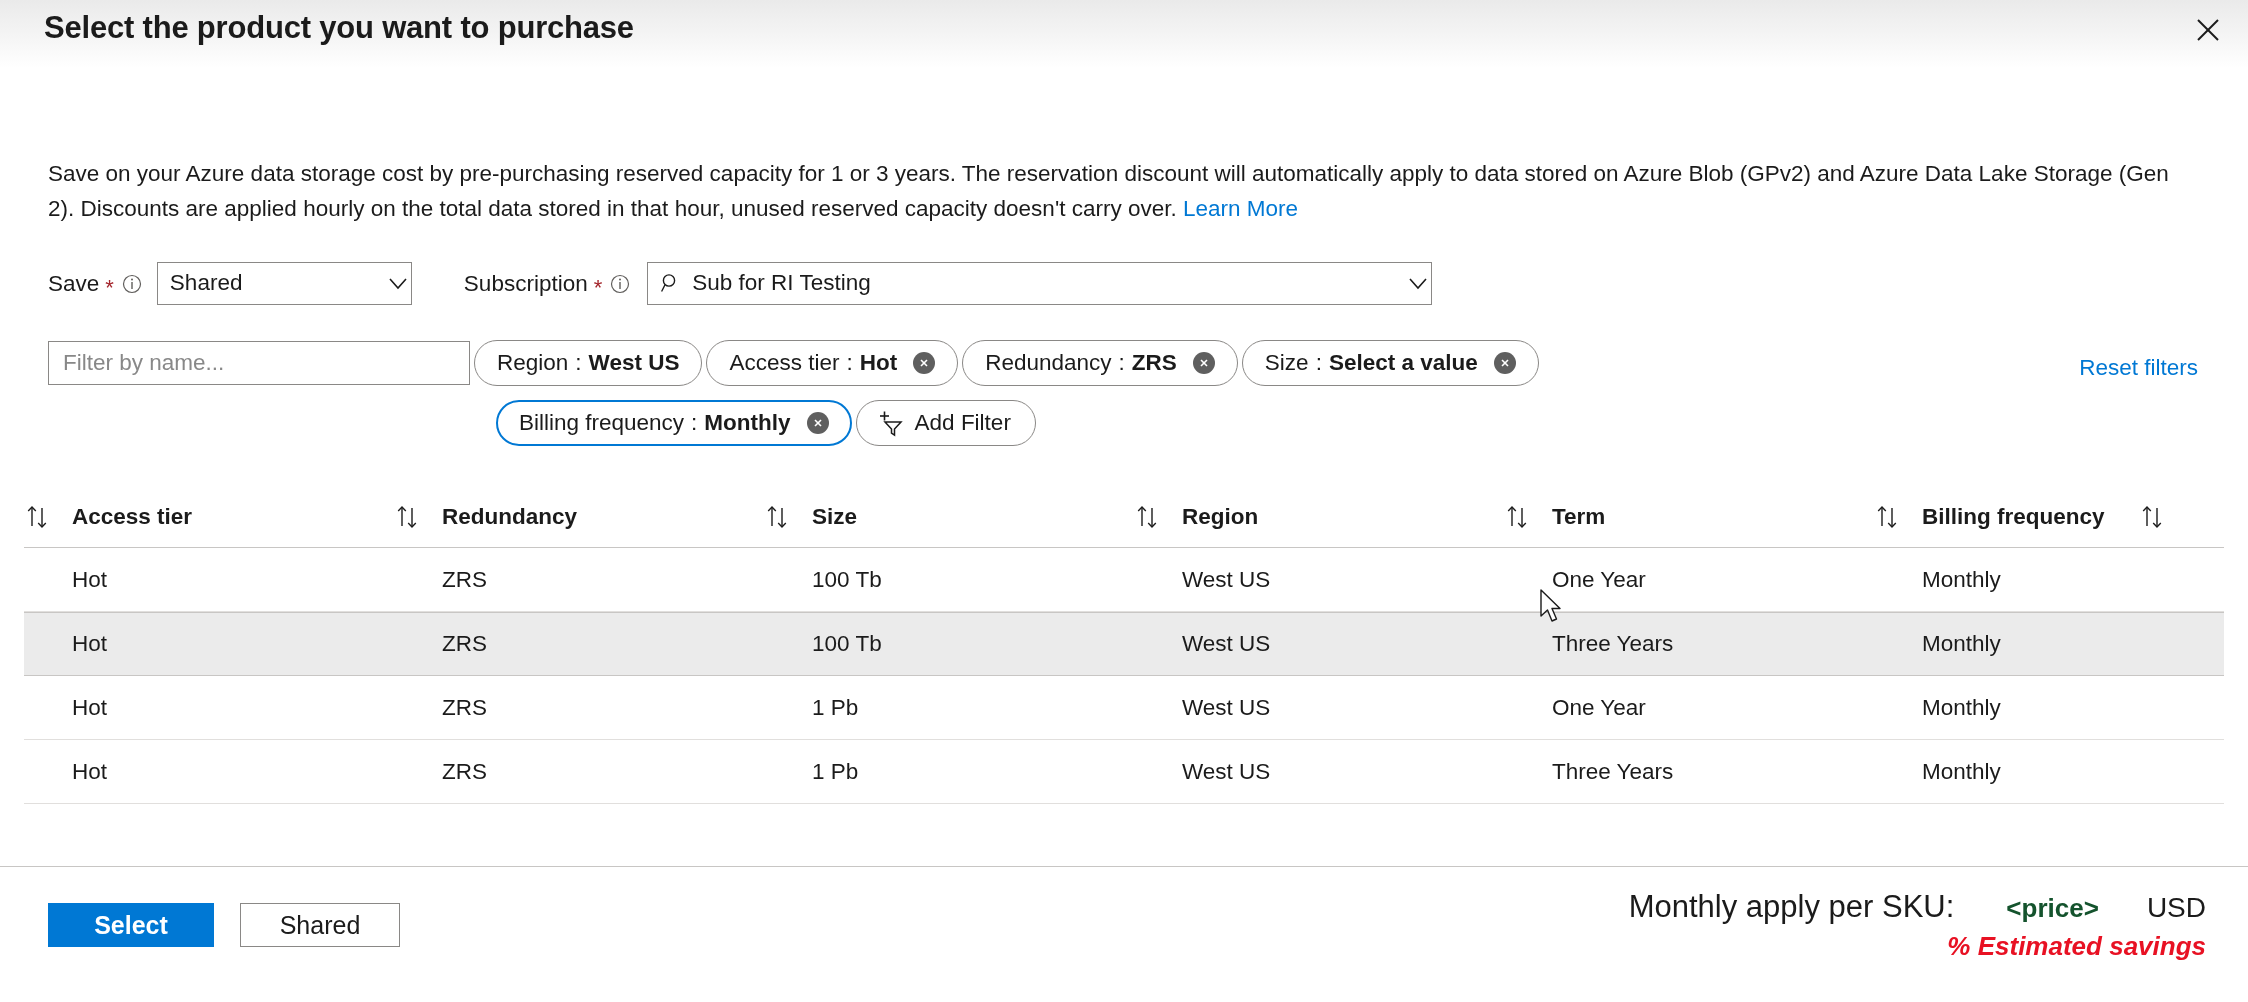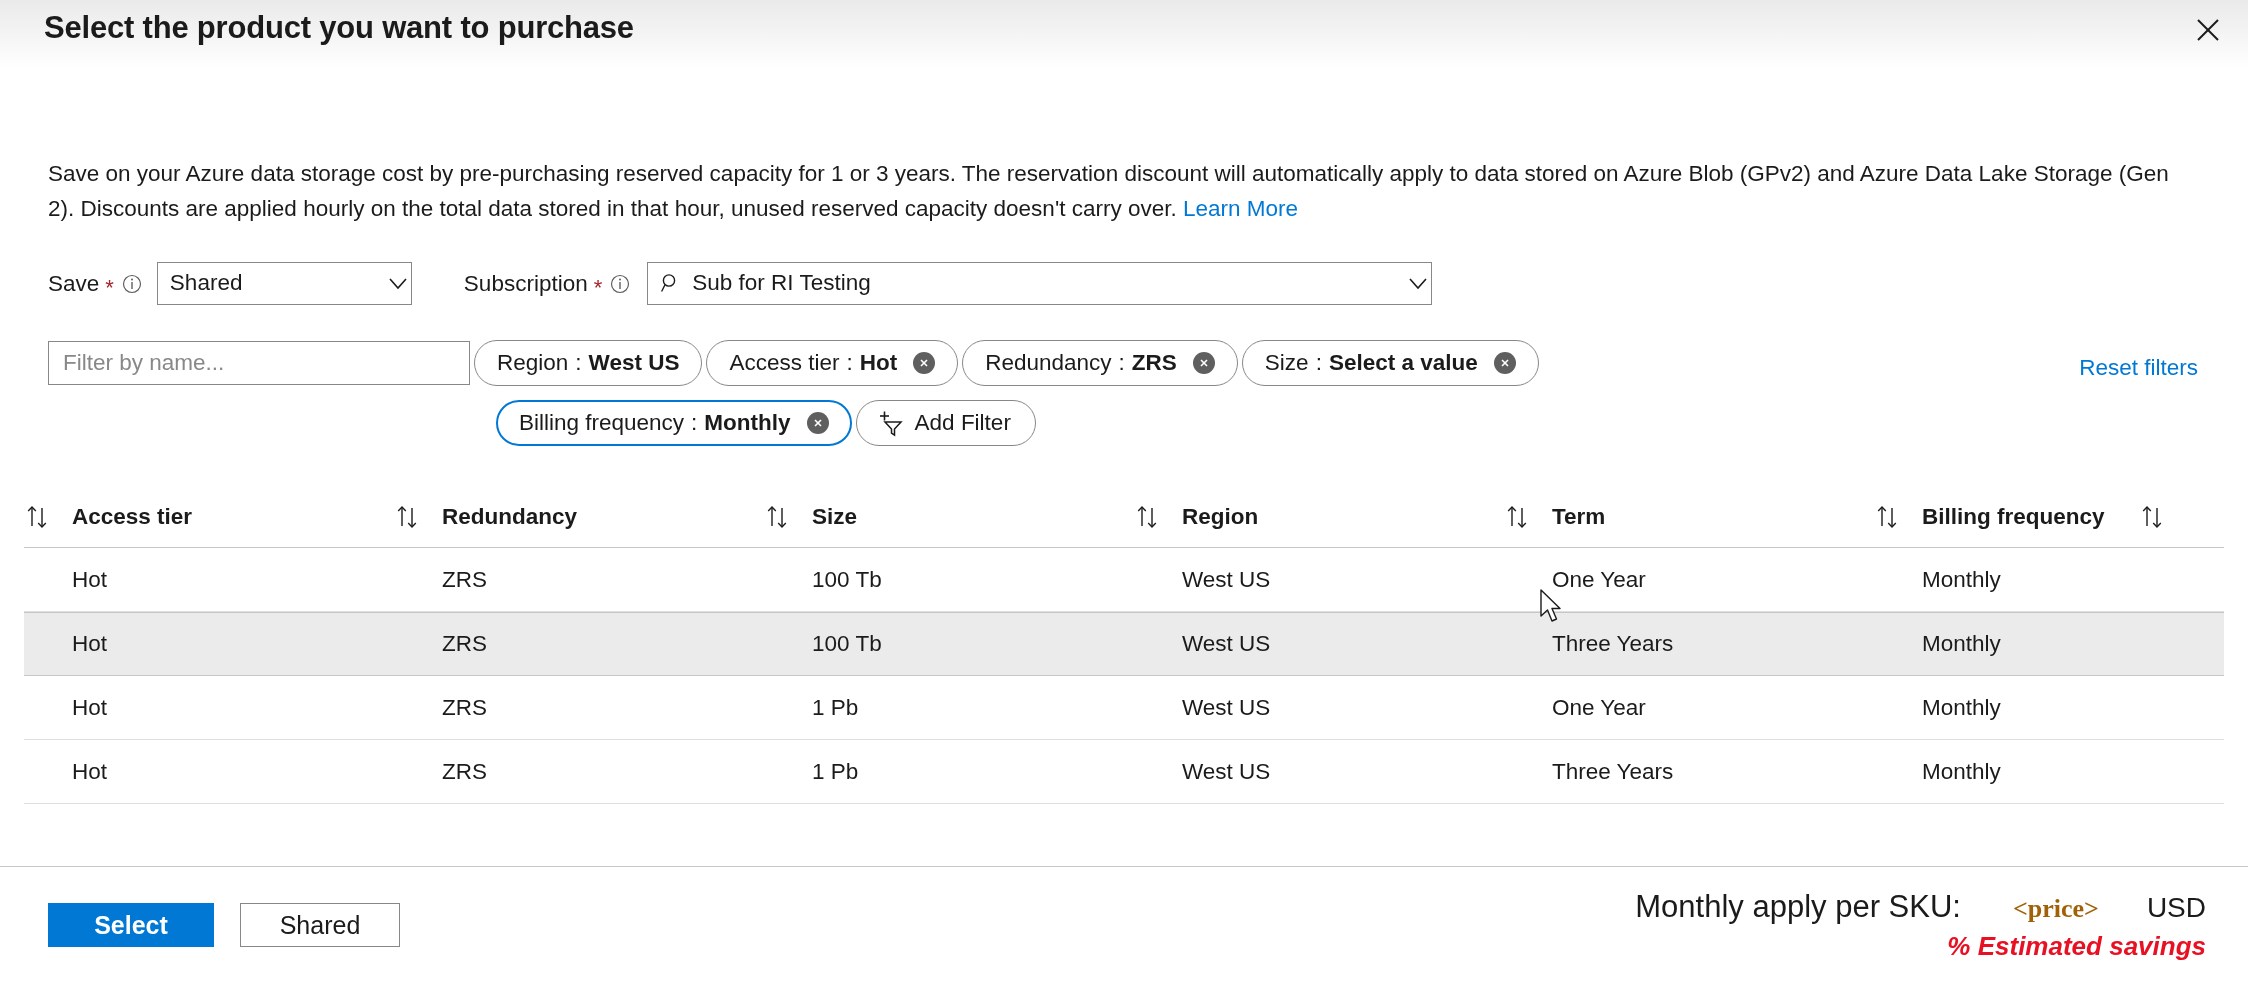--- a/index.html
+++ b/index.html
@@ -298,23 +298,22 @@
     justify-content: flex-end;
     white-space: nowrap;
   }
   .price-label {
     font-size: 31px;
     color: #1b1b1b;
   }
   .price-value {
     font-size: 26px;
     font-weight: 700;
-    color: #a16207;
+    color: #14532d;
     margin-left: 52px;
-    font-family: Liberation Serif, serif;
   }
   .price-currency {
     font-size: 28px;
     color: #1b1b1b;
     margin-left: 48px;
   }
   .savings {
     margin-top: 6px;
     font-size: 26px;
     font-style: italic;

